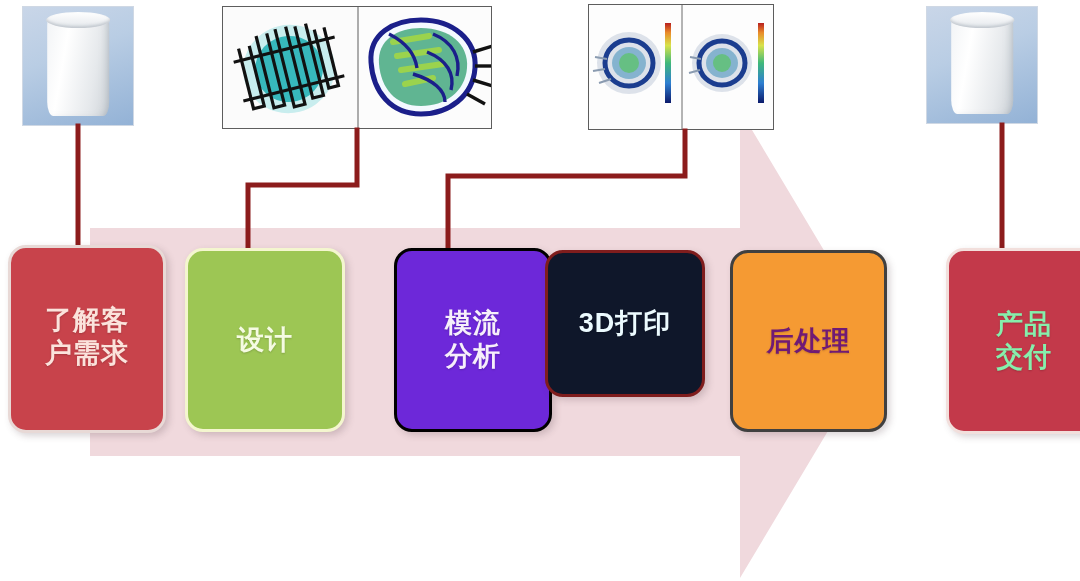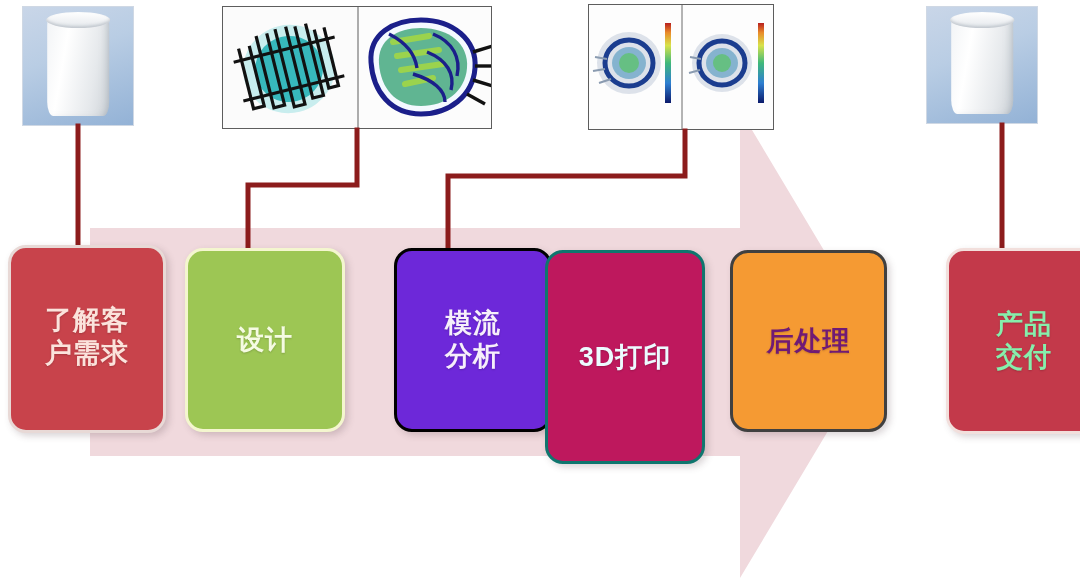--- a/index.html
+++ b/index.html
@@ -224,21 +224,21 @@
     </div>
   </div>
 
   <div class="stage-box" id="stage-3" style="left:368px; top:248px; width:158px; height:184px; background:#6d28d9; border:3px solid #000000; color:#f6effb;margin-left:26px;">
     <div>
       <span class="label">模流</span>
       <span class="label">分析</span>
     </div>
   </div>
 
-  <div class="stage-box" id="stage-4" style="left:545px; top:250px; width:160px; height:214px; background:#be185d; border:3px solid #0f766e; color:#ecfbff;">
+  <div class="stage-box" id="stage-4" style="left:545px; top:250px; width:160px; height:147px; background:#0f172a; border:3px solid #7f1d1d; color:#ecfbff;">
     <div>
       <span class="label">3D打印</span>
     </div>
   </div>
 
   <div class="stage-box" id="stage-5" style="left:730px; top:250px; width:157px; height:182px; background:#f59a33; border:3px solid #404040; color:#701a75;">
     <div>
       <span class="label">后处理</span>
     </div>
   </div>

